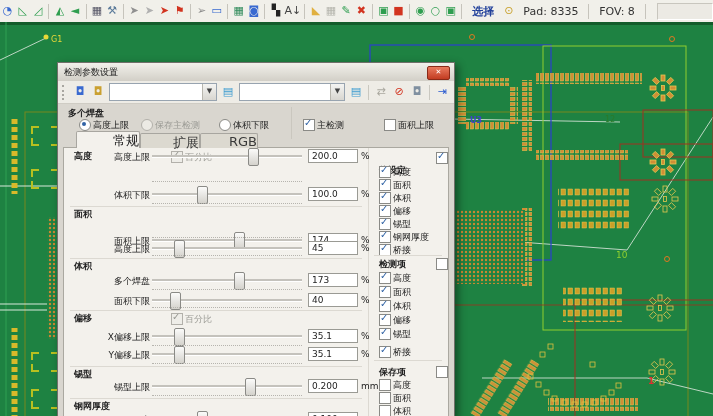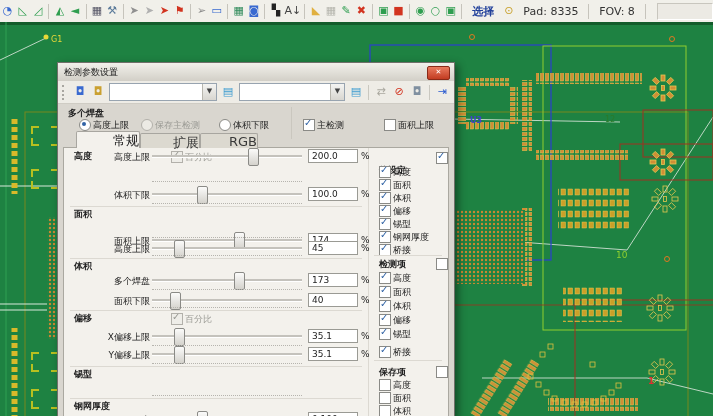--- a/index.html
+++ b/index.html
@@ -369,20 +369,29 @@
           <div class="tr"></div>
         <div class="th" style="left: 18%;"></div>
         </div>
       <input class="val" value="35.1" style="">
       <span class="unit">%</span>
     </div>
     <div class="ticks" style="top:215px"></div>
     <div class="hr" style="top:218px"></div>
 
     <div class="shead" style="top:220px">锡型</div>
+    <div class="srow" style="top:230px">
+      <span class="rlab">锡型上限</span>
+      <div class="sl">
+          <div class="tr"></div>
+        <div class="th" style="left: 65%;"></div>
+        </div>
+      <input class="val" value="0.200" style="">
+      <span class="unit">mm</span>
+    </div>
     <div class="ticks" style="top:247px"></div>
     <div class="hr" style="top:250px"></div>
 
     <div class="shead" style="top:252px">钢网厚度</div>
     <div class="srow" style="top:263px">
       <span class="rlab">钢网厚度</span>
       <div class="sl">
         <div class="th" style="left: 33%;"></div>
         </div>
       <input class="val" value="0.100" style="">

